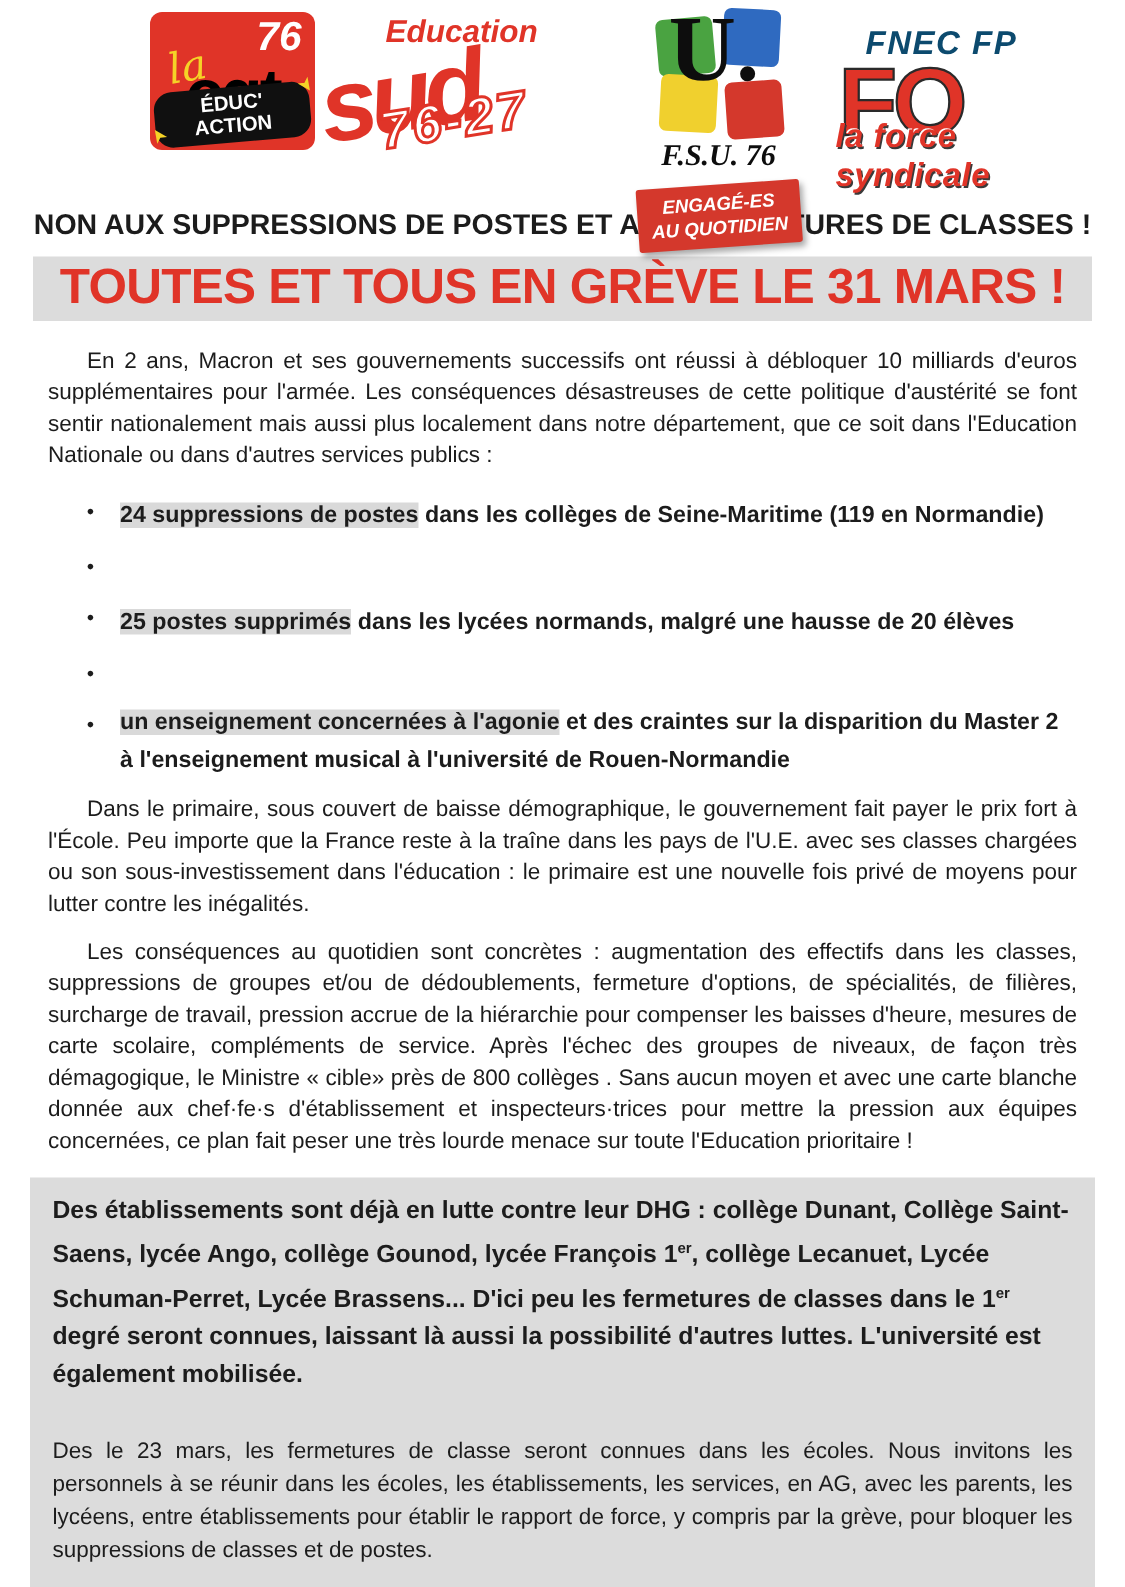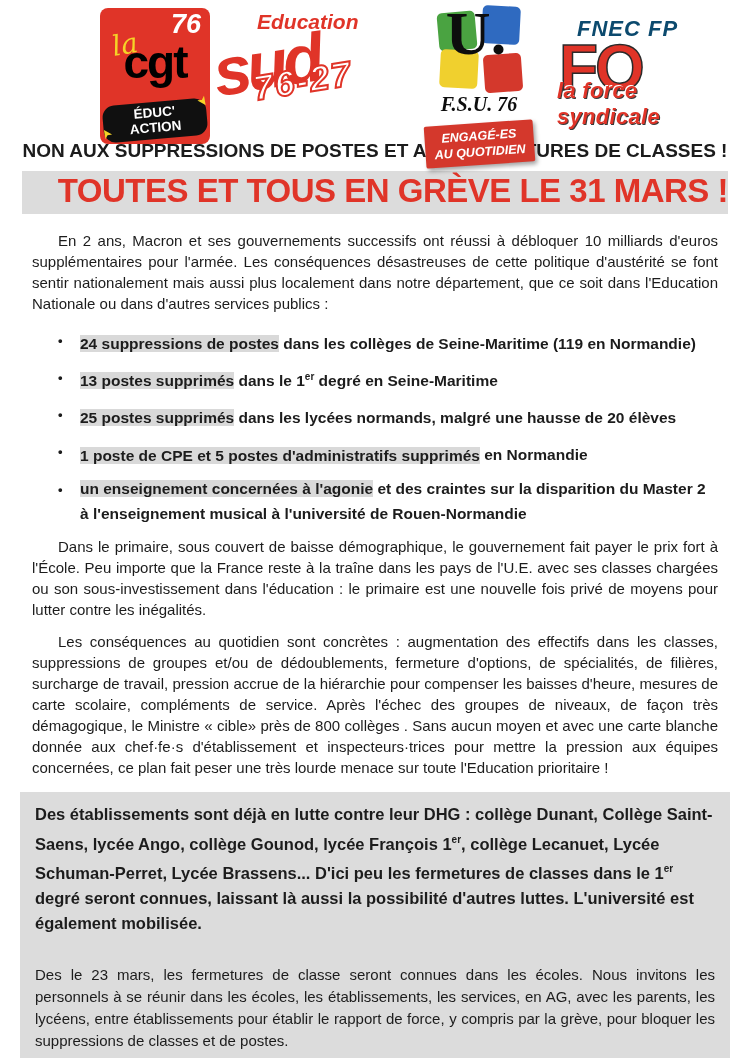--- a/index.html
+++ b/index.html
@@ -7,21 +7,21 @@
   body {
     background:#ffffff;
     font-family:"Liberation Sans", sans-serif;
     color:#1c1c1c;
     position:relative;
   }
 
   
   .logos { position:relative; height:132px; }
 
-  .cgt-logo { position:absolute; left:100px; top:8px; width:110px; height:136px;
+  .cgt-logo { position:absolute; left:100px; top:8px; width:110px; height:92px;
     background:var(--accent_red,#e03428); border-radius:8px; }
   .cgt-76 { position:absolute; top:1px; right:9px; color:#fff; font-weight:bold;
     font-style:italic; font-size:27px; }
   .cgt-la { position:absolute; top:20px; left:12px; color:var(--cgt_yellow,#f5d327);
     font-size:28px; font-style:italic; font-family:"DejaVu Serif", serif;
     transform:rotate(-10deg); }
   .cgt-name { position:absolute; top:31px; left:0; right:0; text-align:center;
     color:#000000; font-weight:bold; font-size:46px; letter-spacing:-2px; line-height:1; }
   .cgt-badge { position:absolute; left:3px; right:3px; bottom:5px; background:#101010;
     border-radius:12px; transform:rotate(-5deg); text-align:center;
@@ -61,21 +61,21 @@
   .fo-name { font-weight:bold; font-size:64px; line-height:0.82; letter-spacing:-3px;
     color:var(--accent_red,#e03428); -webkit-text-stroke:1.5px #2a2a2a; margin-left:2px; }
   .fo-tag { font-weight:bold; font-style:italic; font-size:22px; letter-spacing:0.3px;
     color:var(--accent_red,#e03428); margin-top:-16px; position:relative;
     text-shadow:-1px -1px 0 #fff, 1px 1px 0 #3a3a3a; }
 
   
   .subtitle { text-align:center; font-weight:bold; font-size:19px; margin:8px 10px 0; }
   .banner { margin:9px 22px 16px; background:var(--band_gray,#dcdcdc);
     color:var(--accent_red,#e8402f); font-weight:bold; font-size:33px;
-    text-align:right; padding:1px 0 4px; letter-spacing:-0.5px; }
+    text-align:center; padding:1px 0 4px; letter-spacing:-0.5px; }
 
   
   .para { margin:11px 32px 0; font-size:15px; line-height:21px;
     text-align:justify; text-indent:26px; }
 
   .bullets { margin:15px 40px 0 58px; }
   .bullet { display:flex; margin-bottom:12px; font-weight:bold; font-size:15.5px; line-height:21px; }
   .b-dot { width:22px; flex:none; font-size:13px; padding-top:1px; }
   .hl { background:var(--highlight_gray,#d9d9d9); }
   sup { font-size:10px; font-weight:bold; }
@@ -135,29 +135,27 @@
 
 <p class="para">En 2 ans, Macron et ses gouvernements successifs ont réussi à débloquer 10 milliards d'euros supplémentaires pour l'armée. Les conséquences désastreuses de cette politique d'austérité se font sentir nationalement mais aussi plus localement dans notre département, que ce soit dans l'Education Nationale ou dans d'autres services publics :</p>
 
 <div class="bullets">
   <div class="bullet">
     <span class="b-dot">•</span>
     <span class="b-text"><span class="hl">24 suppressions de postes</span><span> dans les collèges de Seine-Maritime (119 en Normandie)</span><sup></sup><span></span></span>
   </div>
   <div class="bullet">
     <span class="b-dot">•</span>
-    <span class="b-text"><span class="hl">13 postes supprimés</span><span> dans le 1</span><sup>er</sup><span> degré en Seine-Maritime</span></span>
   </div>
   <div class="bullet">
     <span class="b-dot">•</span>
     <span class="b-text"><span class="hl">25 postes supprimés</span><span> dans les lycées normands, malgré une hausse de 20 élèves</span><sup></sup><span></span></span>
   </div>
   <div class="bullet">
     <span class="b-dot">•</span>
-    <span class="b-text"><span class="hl">1 poste de CPE et 5 postes d'administratifs supprimés</span><span> en Normandie</span><sup></sup><span></span></span>
   </div>
   <div class="bullet">
     <span class="b-dot">•</span>
     <span class="b-text"><span class="hl">un enseignement concernées à l'agonie</span><span> et des craintes sur la disparition du Master 2 à l'enseignement musical à l'université de Rouen-Normandie</span><sup></sup><span></span></span>
   </div>
 </div>
 
 <p class="para">Dans le primaire, sous couvert de baisse démographique, le gouvernement fait payer le prix fort à l'École. Peu importe que la France reste à la traîne dans les pays de l'U.E. avec ses classes chargées ou son sous-investissement dans l'éducation : le primaire est une nouvelle fois privé de moyens pour lutter contre les inégalités.</p>
 <p class="para">Les conséquences au quotidien sont concrètes : augmentation des effectifs dans les classes, suppressions de groupes et/ou de dédoublements, fermeture d'options, de spécialités, de filières, surcharge de travail, pression accrue de la hiérarchie pour compenser les baisses d'heure, mesures de carte scolaire, compléments de service. Après l'échec des groupes de niveaux, de façon très démagogique, le Ministre « cible» près de 800 collèges . Sans aucun moyen et avec une carte blanche donnée aux chef·fe·s d'établissement et inspecteurs·trices pour mettre la pression aux équipes concernées, ce plan fait peser une très lourde menace sur toute l'Education prioritaire !</p>
 

